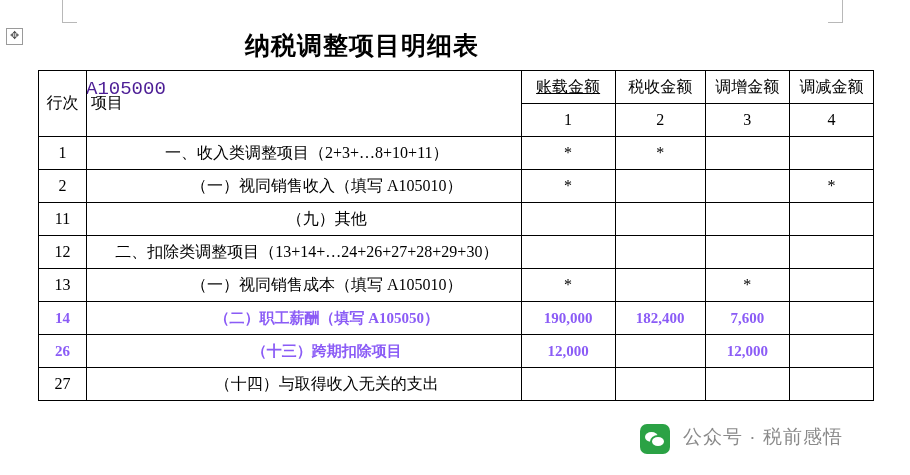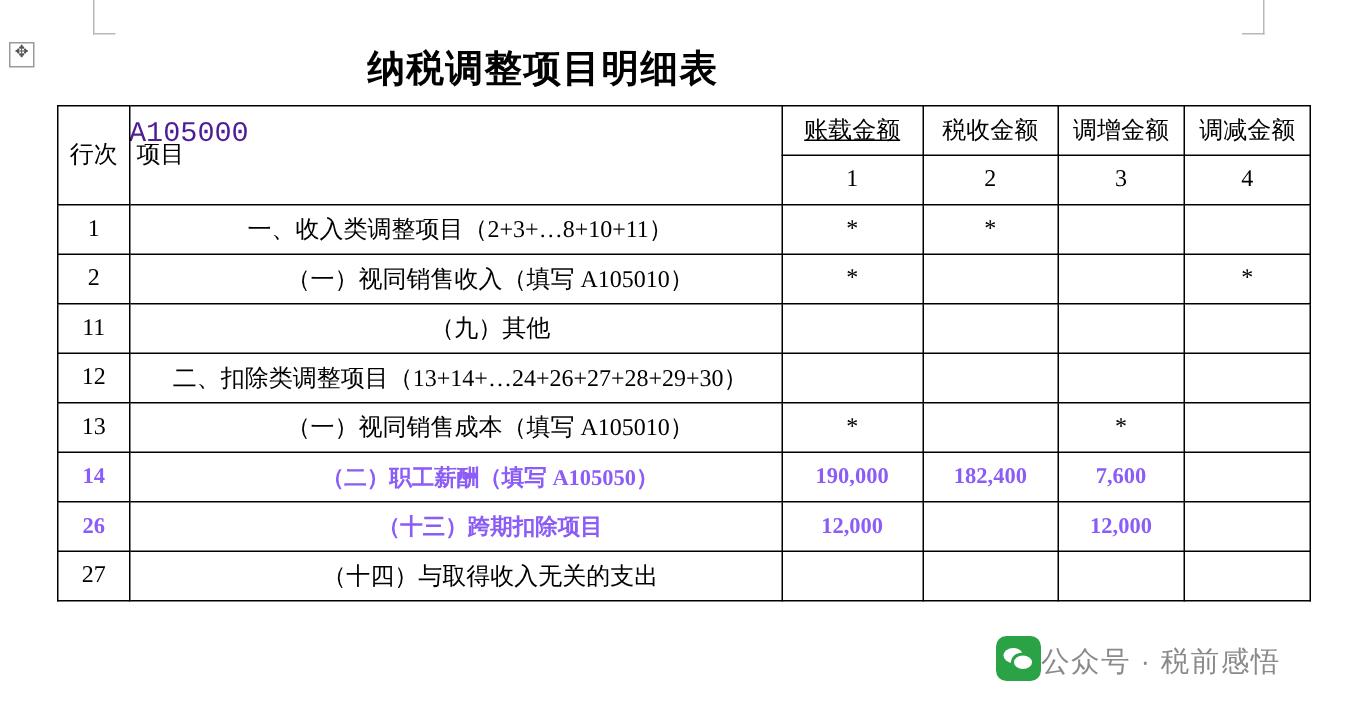--- a/index.html
+++ b/index.html
@@ -113,25 +113,25 @@
     font-weight: bold;
     font-size: 15px;
   }
   tr.highlight td.col-item { font-size: 15px; }
 
   .star { font-size: 14px; }
 
   
   .wm {
     position: absolute;
-    left: 664px;
+    left: 640px;
     top: 424px;
     display: flex;
-    align-items: flex-end;
-    gap: 0;
+    align-items: flex-start;
+    gap: 13px;
     background: rgba(255,255,255,0.0);
     pointer-events: none;
   }
   .wm-logo {
     width: 30px;
     height: 30px;
     border-radius: 7px;
     background: #2ba245;
     position: relative;
     flex: none;

